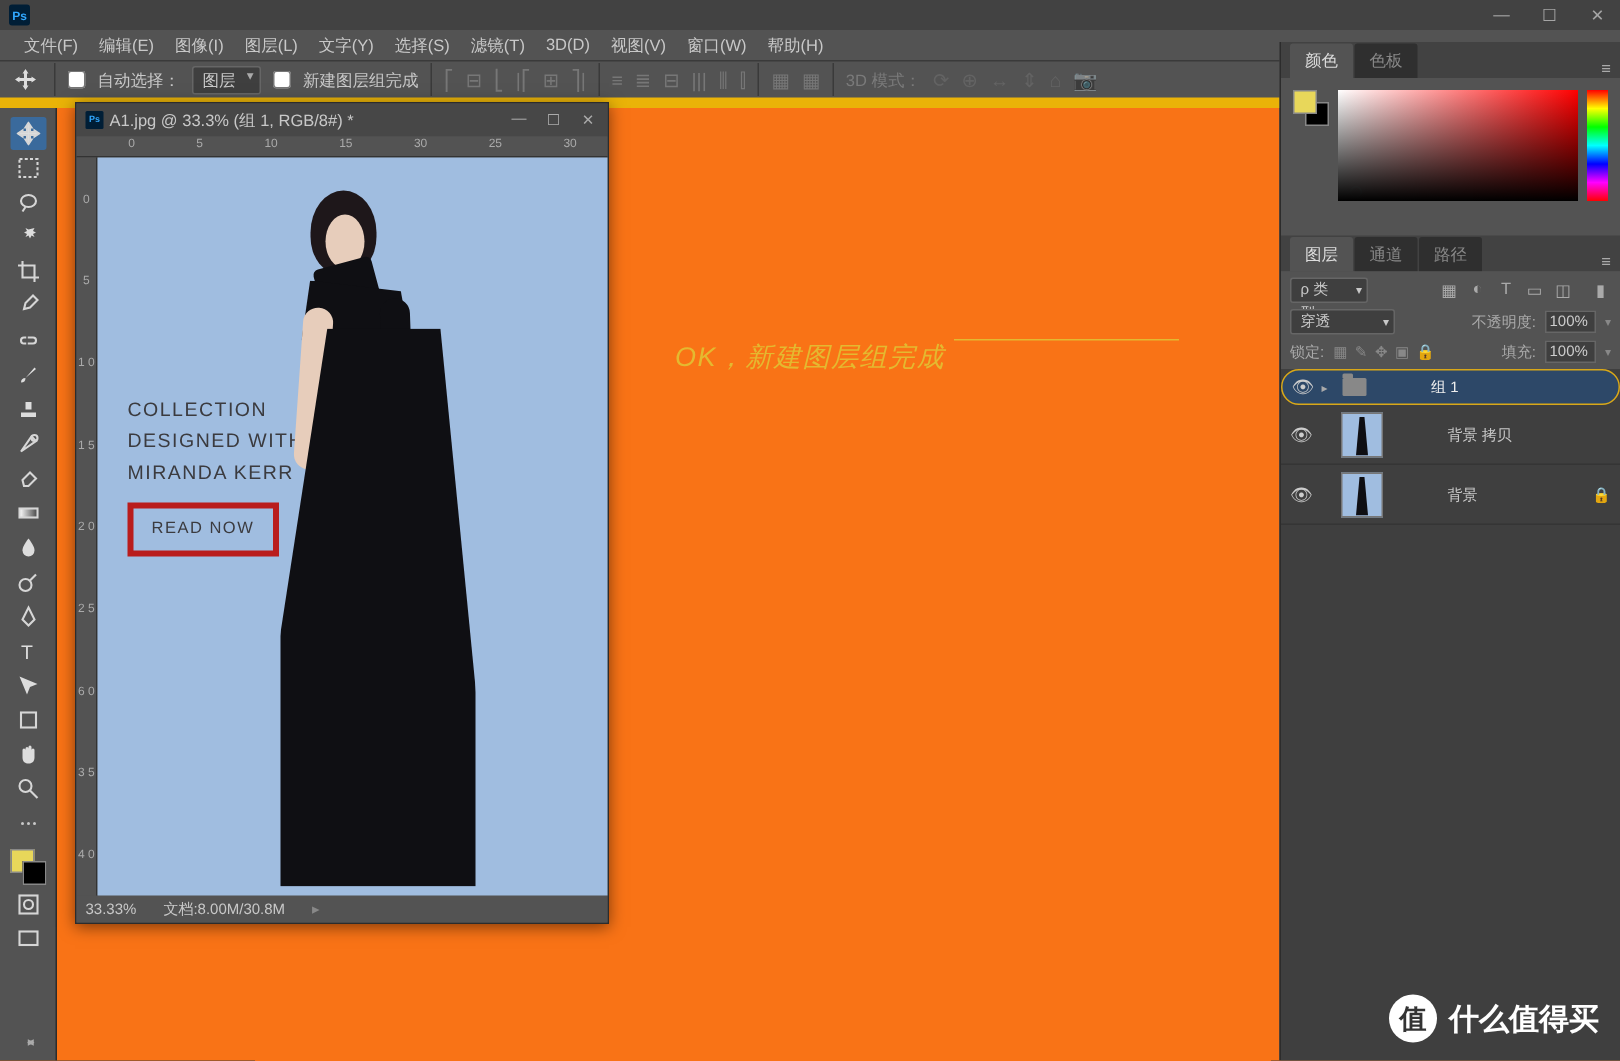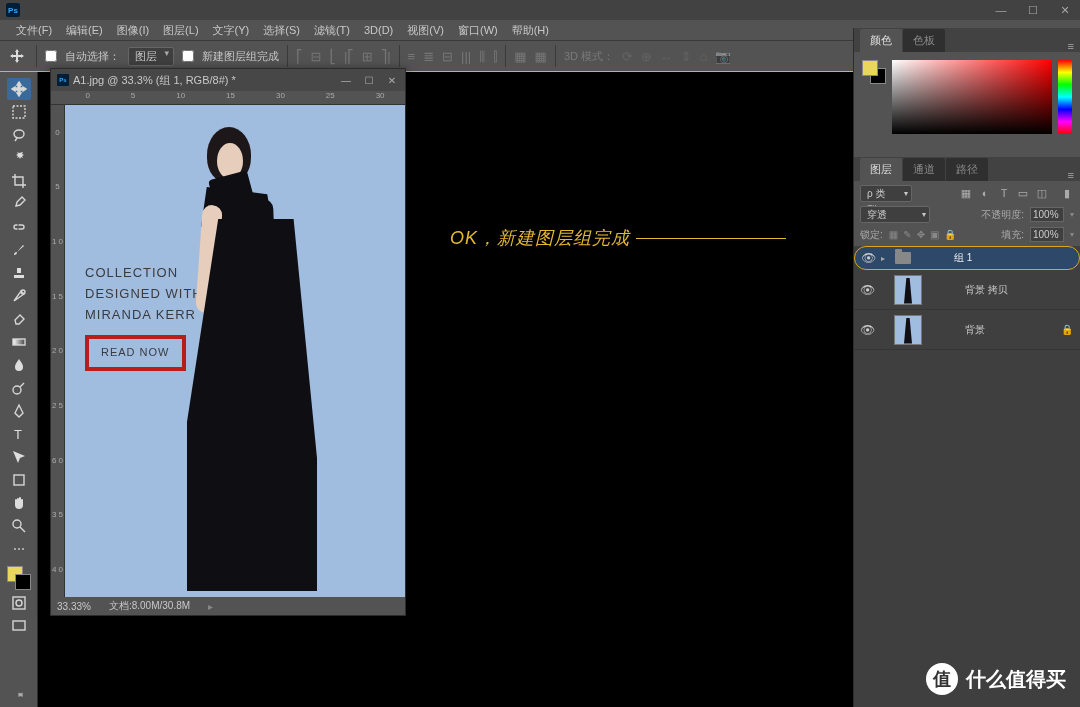--- a/index.html
+++ b/index.html
@@ -6,21 +6,21 @@
 body { width: 1080px; height: 707px; background: #535353; color: #c8c8c8; font-size: 11px; overflow: hidden; position: relative; }
 
 .titlebar { height: 20px; background: #424242; display: flex; align-items: center; padding: 0 6px; }
 .titlebar .ps-logo { width: 14px; height: 14px; background: #001e36; border-radius: 2px; margin-right: 8px; display:flex; align-items:center; justify-content:center; color:#31a8ff; font-size:8px; font-weight:bold;}
 .titlebar .winctrls { margin-left:auto; display:flex; gap:14px; color:#a5a5a5; font-size:11px; }
 .titlebar .winctrls span { cursor:pointer; width:18px; text-align:center;}
 
 .menubar { height: 20px; background: #535353; display:flex; align-items:center; padding-left: 10px; gap: 2px; font-size: 11px; }
 .menubar span { padding: 2px 6px; cursor:pointer; }
 
-.options-bar { height: 32px; background: #535353; border-top:1px solid #3a3a3a; border-bottom:1px solid #eab308; display:flex; align-items:center; padding: 0 6px; gap:8px; font-size:11px; }
+.options-bar { height: 32px; background: #535353; border-top:1px solid #3a3a3a; border-bottom:7px solid #eab308; display:flex; align-items:center; padding: 0 6px; gap:8px; font-size:11px; }
 .options-bar .tool-ico { width:22px; height:22px; display:flex; align-items:center; justify-content:center; border:1px solid transparent;}
 .options-bar input[type=checkbox]{ width:12px; height:12px;}
 .options-bar .sel { background:#3f3f3f; border:1px solid #666; padding:1px 16px 1px 6px; border-radius:2px; position:relative;}
 .options-bar .sel::after { content:"▾"; position:absolute; right:4px; top:0; font-size:9px; color:#aaa;}
 .options-bar .divider { width:1px; height:22px; background:#3a3a3a;}
 .options-bar .alignicons { display:flex; gap:8px; color:#777;}
 .options-bar .alignicons span { font-size:13px; line-height:1;}
 .options-bar .dim-label { color:#7a7a7a;}
 
 .workspace { position:absolute; top:72px; bottom:0; left:0; right:227px; display:flex; background:#282828; }
@@ -28,21 +28,21 @@
 .toolbar { width:38px; background:#535353; display:flex; flex-direction:column; align-items:center; padding:6px 0; gap:1px; border-right:1px solid #2c2c2c;}
 .toolbar .tool { width:24px; height:22px; display:flex; align-items:center; justify-content:center; color:#c8c8c8; cursor:pointer; border-radius:2px; position:relative;}
 .toolbar .tool.ellipsis svg{opacity:.85}
 .toolbar .tool.sel { background:#3a6a9c; }
 .toolbar .swatches { margin-top:4px; width:26px; height:26px; position:relative;}
 .toolbar .swatches .fg { position:absolute; left:1px; top:1px; width:16px; height:16px; background:#e8d75a; border:1px solid #888;}
 .toolbar .swatches .bg { position:absolute; right:1px; bottom:1px; width:16px; height:16px; background:#000; border:1px solid #888;}
 .toolbar svg { width:16px; height:16px; stroke:#d6d6d6; fill:none; stroke-width:1.4;}
 .toolbar .collapse { width:100%; height:12px; text-align:center; font-size:9px; color:#aaa; margin-top:auto; letter-spacing:-4px;}
 
-.canvas-area { flex:1; position:relative; background:#000000;}
+.canvas-area { flex:1; position:relative; background:#f97316;}
 .doc-window { position:absolute; left:12px; top:-4px; width:356px; background:#535353; border:1px solid #2c2c2c; box-shadow:0 2px 10px rgba(0,0,0,.5);}
 .doc-tab { height:22px; background:#474747; display:flex; align-items:center; padding:0 6px; font-size:11px; gap:4px;}
 .doc-tab .ps-ico { width:12px; height:12px; background:#001e36; border-radius:1px; display:flex; align-items:center; justify-content:center; color:#31a8ff; font-size:6px; font-weight:bold;}
 .doc-tab .wctrl { margin-left:auto; display:flex; gap:9px; color:#aaa; font-size:10px;}
 .doc-tab .wctrl span{cursor:pointer; width:14px; text-align:center;}
 .ruler-h { height:14px; background:#535353; display:flex; justify-content:space-around; font-size:8px; color:#aaa; border-bottom:1px solid #333; padding-left:14px;}
 .doc-inner { display:flex;}
 .ruler-v { width:14px; background:#535353; display:flex; flex-direction:column; justify-content:space-around; font-size:8px; color:#aaa; border-right:1px solid #333;}
 .ruler-v span { writing-mode:horizontal-tb; text-align:center;}
 .canvas-content { background:#a0bde0; width:340px; height:492px; position:relative; margin:0; overflow:hidden;}
@@ -93,21 +93,21 @@
 .layer-item .arrow { font-size:8px; color:#aaa; width:8px;}
 .layer-item .thumb { width:28px; height:30px; background:#a0bde0; border:1px solid #777; position:relative; flex-shrink:0;}
 .layer-item .thumb .minifig { position:absolute; left:9px; top:2px; width:8px; height:26px; background:#0f0f13; clip-path:polygon(30% 0,70% 0,100% 100%,0 100%);}
 .layer-item .folder-ico { width:16px; height:12px; background:#888; border-radius:1px; position:relative; flex-shrink:0;}
 .layer-item .folder-ico::before{content:"";position:absolute;top:-3px;left:0;width:7px;height:3px;background:#888;border-radius:1px 1px 0 0;}
 .layer-item .name { font-size:10px;margin-left:37px;}
 .layer-item .lock { margin-left:auto; color:#aaa; font-size:10px;}
 .layer-item.selected { background:#2d4868; border:1px solid #d9a818; border-radius:12px; height:24px;}
 .layer-item.selected .name { color:#eee;}
 
-.annotation { position:absolute; left:450px; top:226px; color:#e4b930; font-size:18px; font-style:italic; font-family:"KaiTi","STKaiti",serif; letter-spacing:1px; display:flex; align-items:center;}
+.annotation { position:absolute; left:450px; top:226px; color:#e4b930; font-size:18px; font-style:italic; font-family:"KaiTi","STKaiti",serif; letter-spacing:1px; display:flex; }
 .annotation .line { width:150px; height:1px; background:#e4b930; margin-left:6px;}
 
 .watermark { position:absolute; right:14px; bottom:12px; display:flex; align-items:center; gap:8px; color:#fff; font-size:20px; font-weight:bold; font-family:"Microsoft YaHei";}
 .watermark .badge { width:32px; height:32px; border-radius:50%; background:#fff; color:#333; display:flex; align-items:center; justify-content:center; font-size:18px; font-weight:bold;}
 </style>
 </head>
 <body>
 
 <div class="titlebar">
   <div class="ps-logo">Ps</div>

